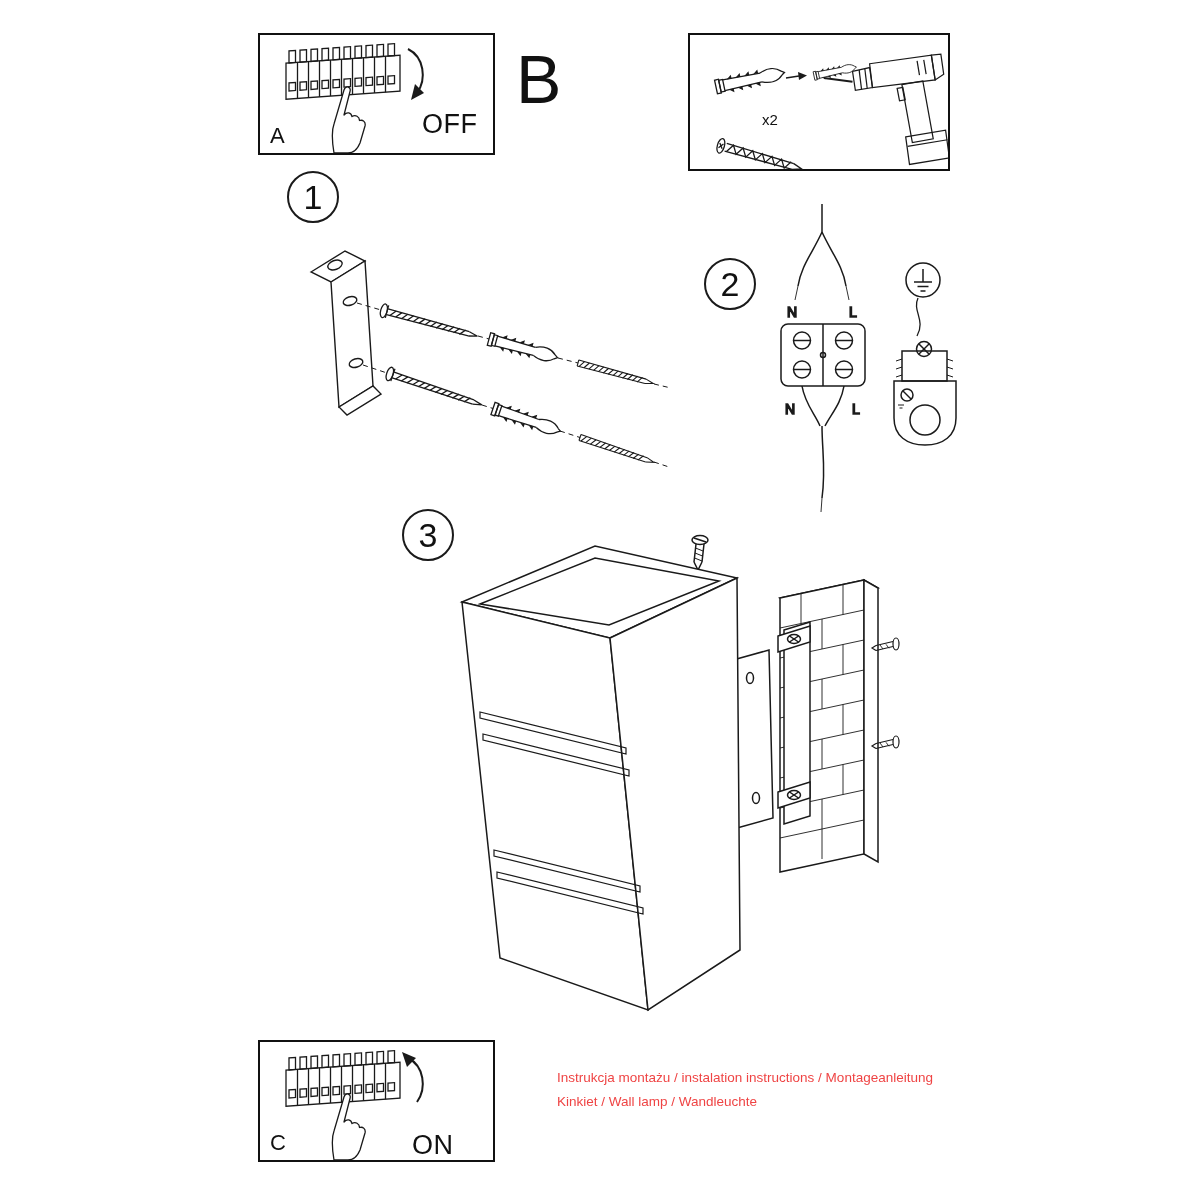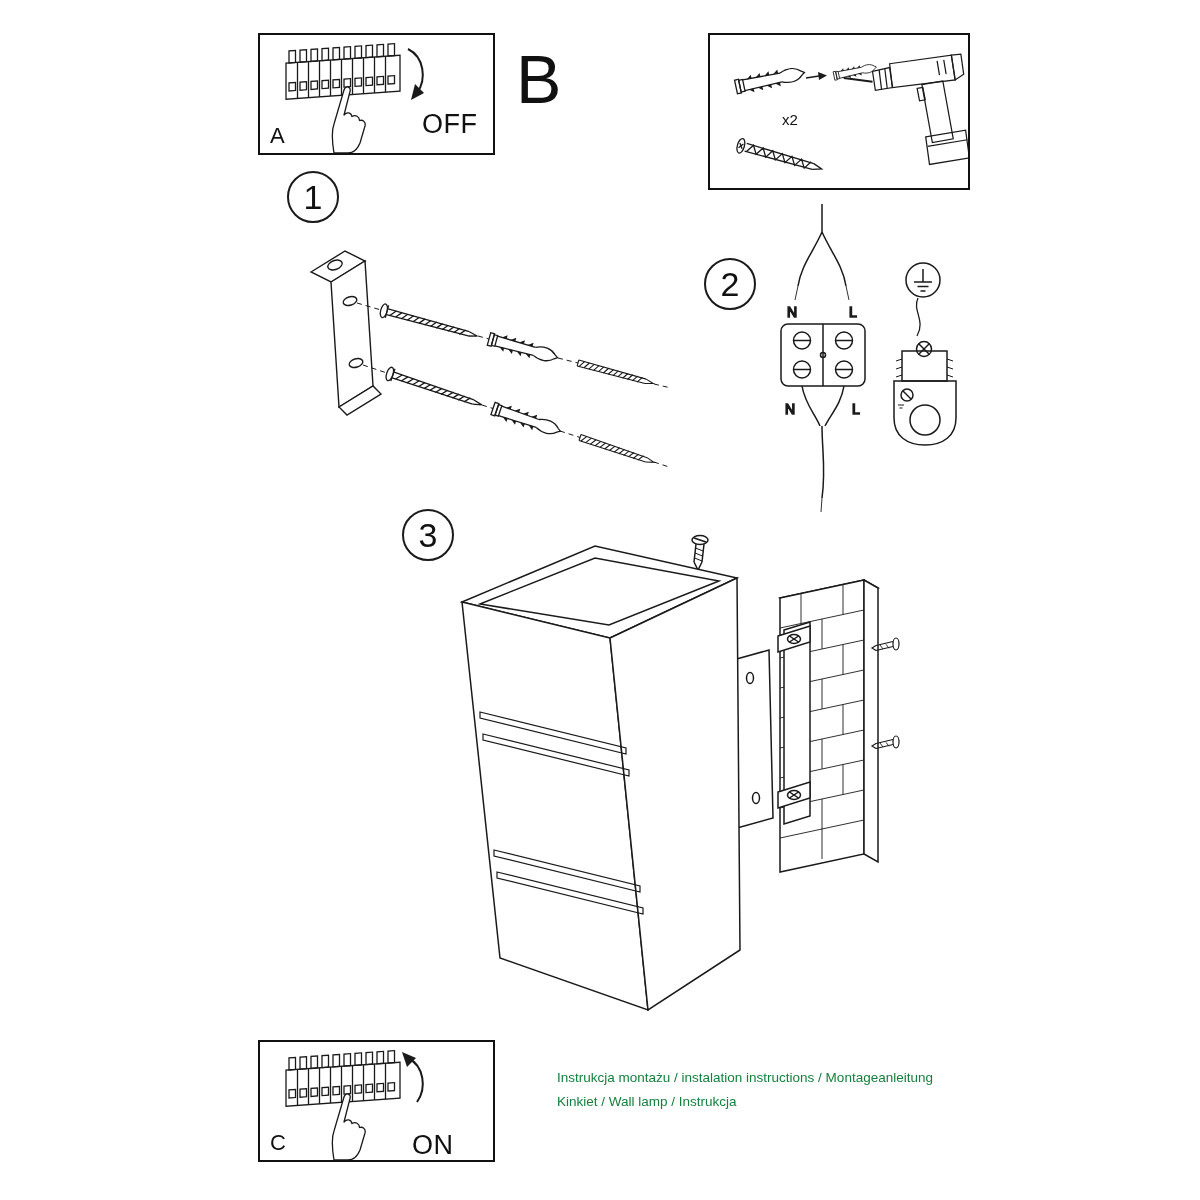--- a/index.html
+++ b/index.html
@@ -3,37 +3,37 @@
 <meta charset="utf-8">
 <style>
   * { margin:0; padding:0; box-sizing:border-box; }
   html,body { background:#ffffff; }
   body { font-family:"Liberation Sans", sans-serif; color:#111; }
   .sheet { position:relative; width:1200px; height:1200px; background:#fff; overflow:hidden; }
   .panel { position:absolute; border:2px solid #111; background:#fff; }
   .panel svg { position:absolute; left:0; top:0; }
   .panel-a { left:258px; top:33px; width:237px; height:122px; }
   .panel-c { left:258px; top:1040px; width:237px; height:122px; }
-  .tools  { left:708px; top:33px;  width:262px; height:157px;padding-left:14px; }
+  .tools  { left:688px; top:33px;  width:262px; height:138px;padding-left:14px; }
   .corner-label { position:absolute; left:10px; bottom:4px; font-size:22px; }
   .action-label { position:absolute; font-size:27px; letter-spacing:0.5px; }
   .panel-a .action-label { left:146px; top:74px;margin-left:16px; }
   .panel-c .action-label { left:152px; top:88px; }
   .qty { position:absolute; left:72px; top:76px; font-size:15px; }
   .letter-b { position:absolute; left:516px; top:40px; font-size:68px; font-weight:400; }
   .step-circle { position:absolute; width:52px; height:52px; border:2.5px solid #1a1a1a; border-radius:50%;
                  display:flex; align-items:center; justify-content:center; font-size:34px; background:#fff; }
   .s1 { left:287px; top:171px; }
   .s2 { left:704px; top:258px; }
   .s3 { left:402px; top:509px; }
   .art { position:absolute; }
   .art-step1 { left:295px; top:238px; }
   .art-step2 { left:765px; top:198px; }
   .art-step3 { left:428px; top:520px; }
-  .footer { position:absolute; left:557px; top:1066px; font-size:13.5px; line-height:24px; color:#15803d; }
+  .footer { position:absolute; left:557px; top:1066px; font-size:13.5px; line-height:24px; color:#ef4444; }
   svg text { font-family:"Liberation Sans", sans-serif; }
 </style>
 </head>
 <body>
 
 <div class="sheet">
 
   <div class="panel panel-a">
     <svg width="233" height="118" viewBox="0 0 233 118">
       <g fill="none" stroke="#1a1a1a" stroke-width="1.3">
@@ -356,16 +356,16 @@
         <path stroke-width="2" d="M157,60 C167,46 164,24 148,16"></path>
         <polygon points="142,10 156,16 147,25" fill="#1a1a1a" stroke="none"></polygon>
       </g>
     </svg>
     <span class="corner-label">C</span>
     <span class="action-label">ON</span>
   </div>
 
   <div class="footer">
     <div>Instrukcja montażu / instalation instructions / Montageanleitung</div>
-    <div>Kinkiet / Wall lamp / Instrukcja</div>
+    <div>Kinkiet / Wall lamp / Wandleuchte</div>
   </div>
 
 </div>
 
 </body></html>

